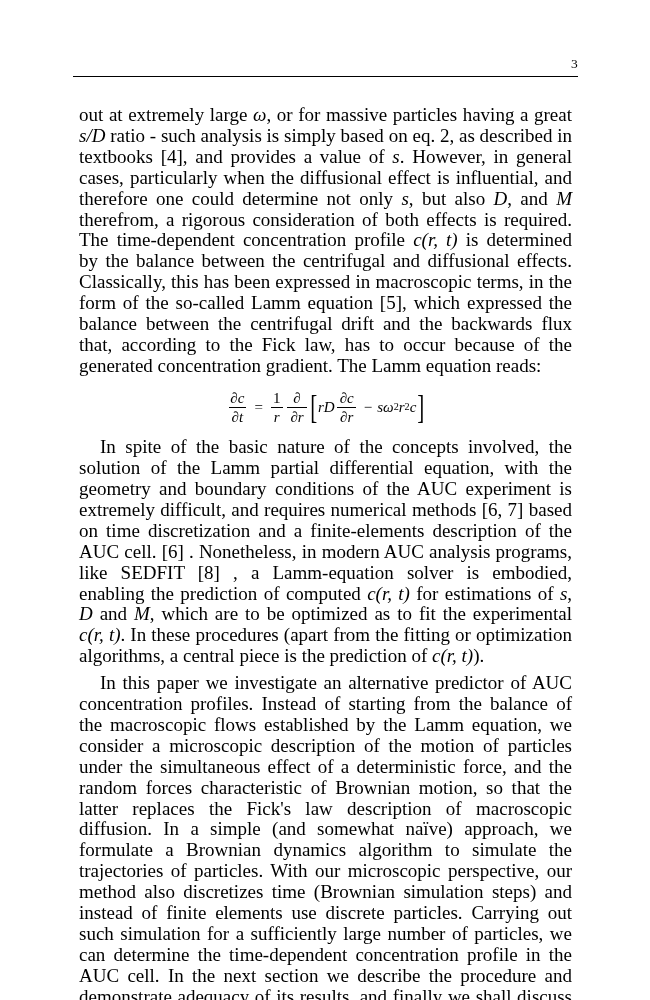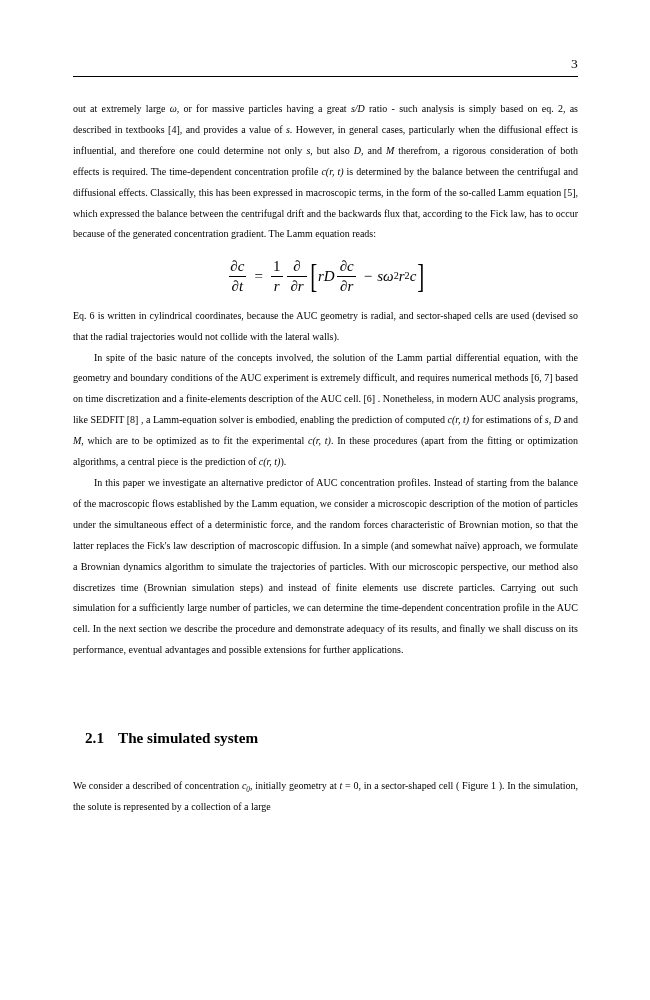--- a/index.html
+++ b/index.html
@@ -45,22 +45,22 @@
 
   
   .body {
     position: absolute;
     top: 99px;
     left: 0;
     width: 505px;
   }
 
   p.para {
-    margin: 0;
-    font-size: 10px;
+    margin: 6px;
+    font-size: 19px;
     line-height: 20.9px;
     text-align: justify;
     text-justify: inter-word;
     hyphens: none;
     text-indent: 0;
   }
   p.indent { text-indent: 21px; }
 
   .it { font-style: italic; }
   .mi { font-style: italic; font-family: "Liberation Serif", "DejaVu Serif", serif; }
@@ -164,21 +164,20 @@
         <span class="v">s</span>
           <span class="v">ω</span>
           <sup>2</sup>
           <span class="v">r</span>
           <sup>2</sup>
           <span class="v">c</span>
         <span class="brk">]</span>
       </span>
     </div>
 
-    <p class="para">Eq.  6 is written in cylindrical coordinates, because the AUC geometry is radial, and sector-shaped cells are used (devised so that the radial trajectories would not collide with the lateral walls).</p>
 
     <p class="para indent"><span>In spite of the basic nature of the concepts involved, the solution of the Lamm partial differential equation, with the geometry and boundary conditions of the AUC experiment is extremely difficult, and requires numerical methods [6, 7] based on time discretization and a finite-elements description of the AUC cell. [6] .  Nonetheless, in modern AUC analysis programs, like SEDFIT [8] , a Lamm-equation solver is embodied, enabling the prediction of computed </span><span class="it">c(r, t)</span><span> for estimations of </span><span class="it">s</span><span>, </span><span class="it">D</span><span> and </span><span class="it">M</span><span>, which are to be optimized as to fit the experimental </span><span class="it">c(r, t)</span><span>.  In these procedures (apart from the fitting or optimization algorithms, a central piece is the prediction of </span><span class="it">c(r, t)</span><span>).</span></p>
 
     <p class="para indent">In this paper we investigate an alternative predictor of AUC concentration profiles. Instead of starting from the balance of the macroscopic flows established by the Lamm equation, we consider a microscopic description of the motion of particles under the simultaneous effect of a deterministic force, and the random forces characteristic of Brownian motion, so that the latter replaces the Fick's law description of macroscopic diffusion.  In a simple (and somewhat naïve) approach, we formulate a Brownian dynamics algorithm to simulate the trajectories of particles. With our microscopic perspective, our method also discretizes time (Brownian simulation steps) and instead of finite elements use discrete particles.  Carrying out such simulation for a sufficiently large number of particles, we can determine the time-dependent concentration profile in the AUC cell. In the next section we describe the procedure and demonstrate adequacy of its results, and finally we shall discuss on its performance, eventual advantages and possible extensions for further applications.</p>
 
     <div class="sp-before-sec"></div>
 
 
     <div class="sp-after-sec"></div>
 

